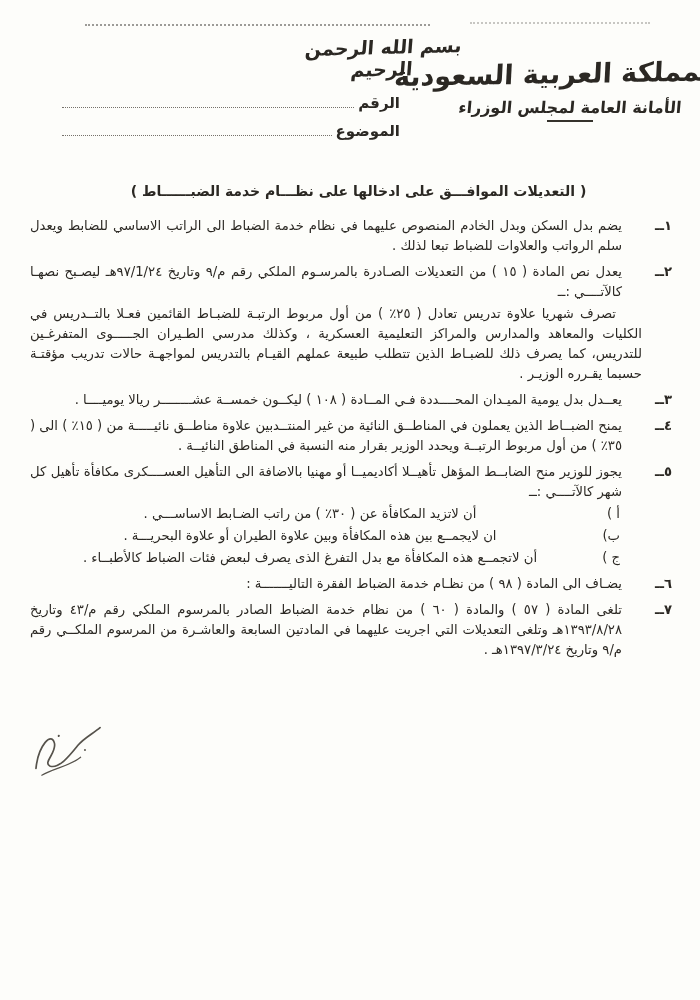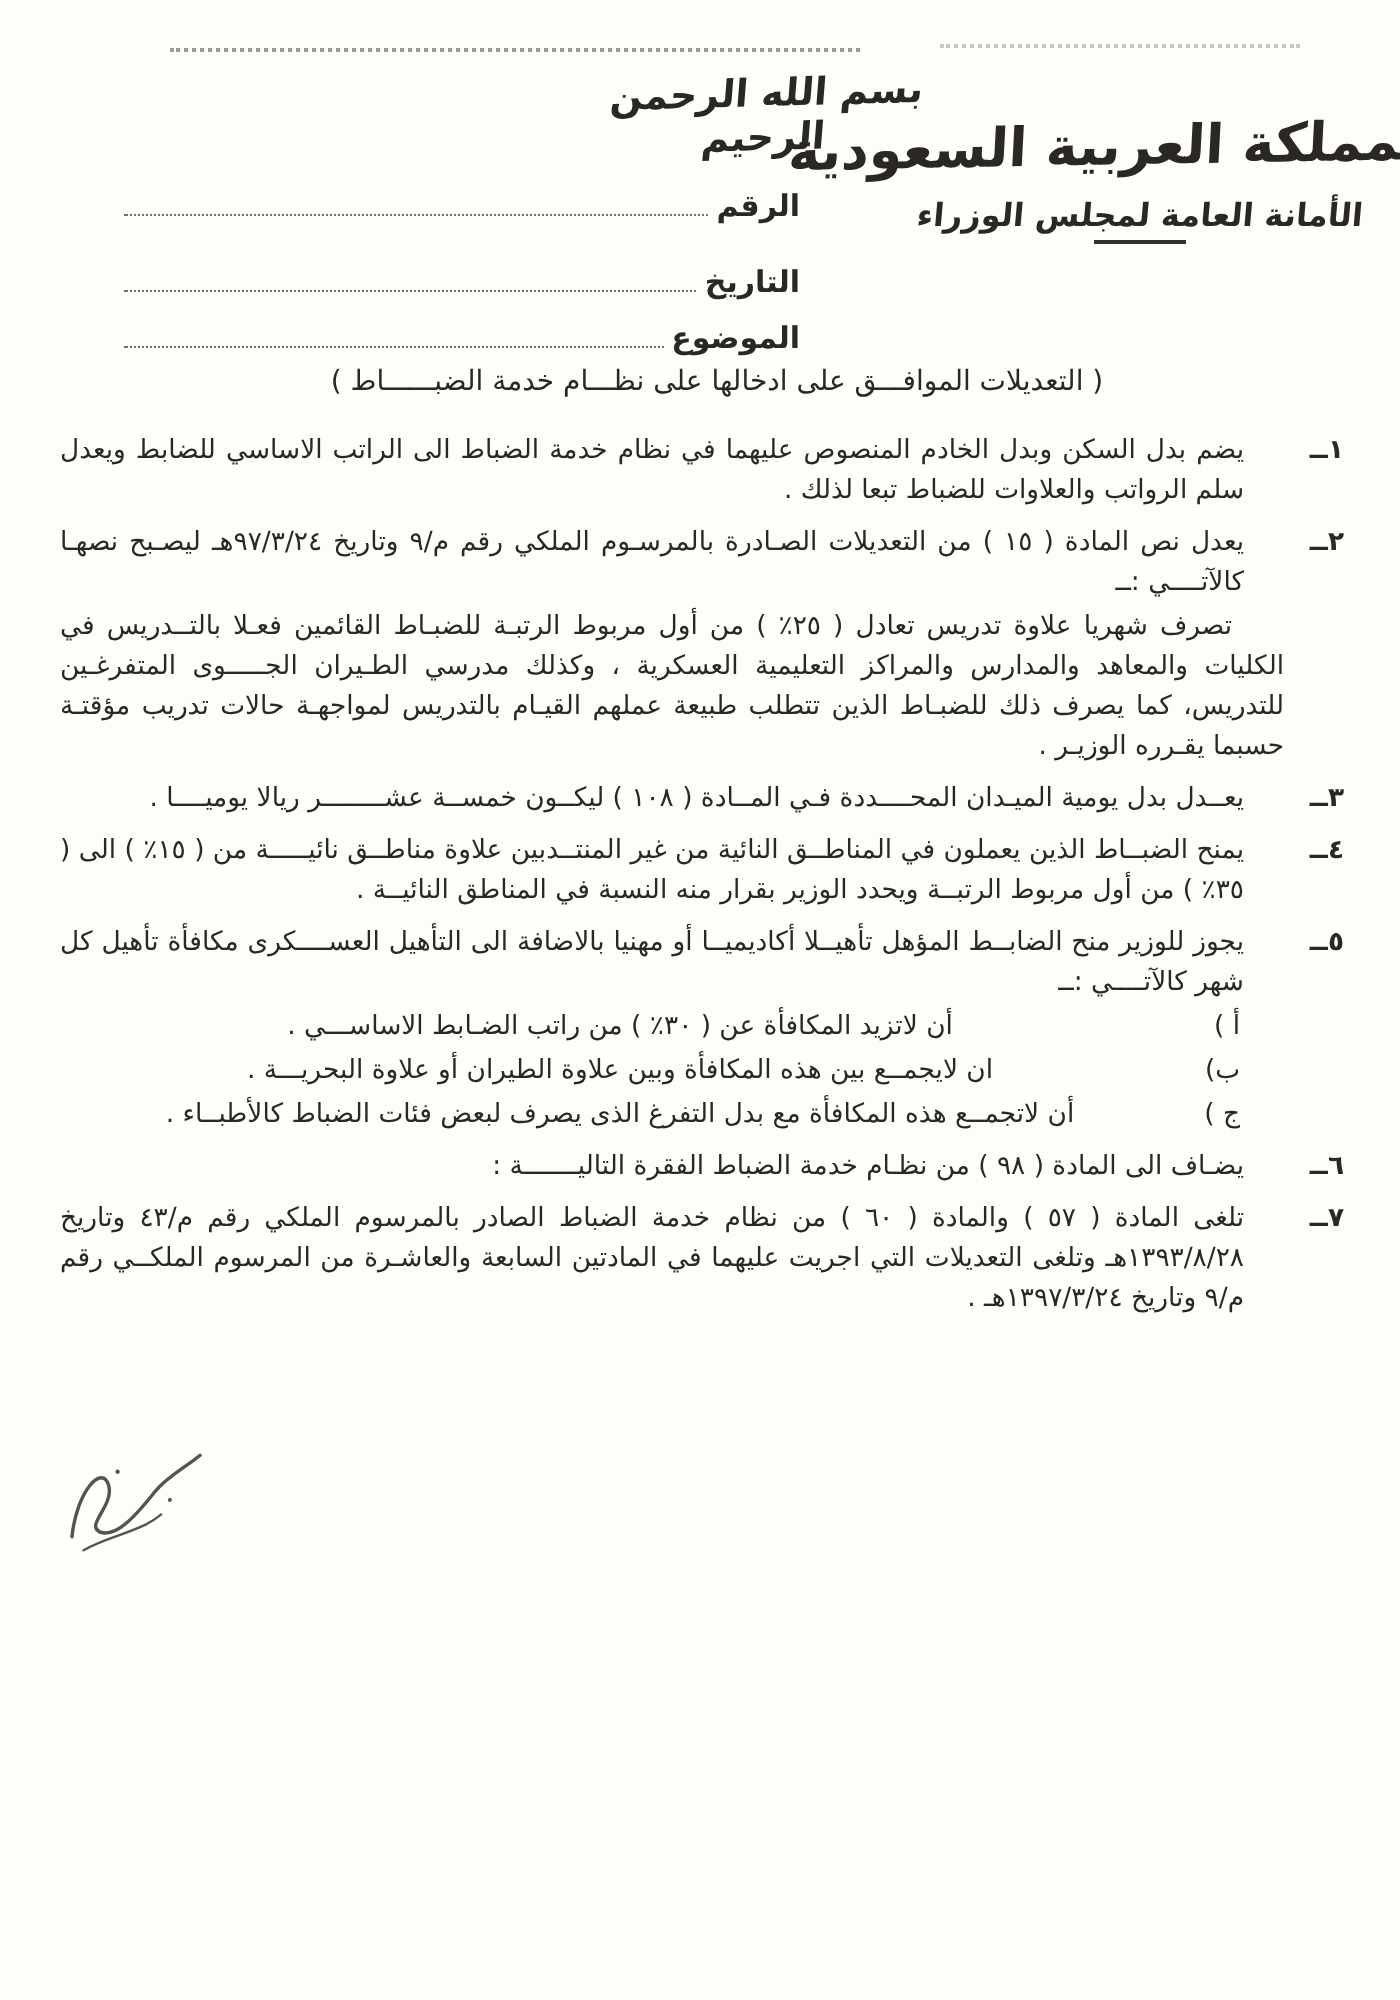--- a/index.html
+++ b/index.html
@@ -29,21 +29,21 @@
   .org-underline{width:46px;border-bottom:2.2px solid #35322c;margin:3px auto 0;}
 
   .fields{position:absolute;top:74px;right:300px;width:338px;font-size:15px;font-weight:bold;}
   .field-row{display:flex;align-items:flex-end;height:26px;margin-top:12px;}
   .field-label{white-space:nowrap;padding-left:4px;}
   .field-dots{flex:1;border-bottom:1.6px dotted #75716a;margin-bottom:4px;}
   .subject-row{margin-top:2px;}
 
   .doc-title{
     position:absolute;top:183px;left:17px;right:0;
-    text-align:center;font-size:14px;font-weight:normal;
+    text-align:center;font-size:14px;font-weight:bold;
   }
 
   .body{
     position:absolute;top:210px;right:28px;left:30px;
     font-size:13.2px;line-height:20px;
   }
   .clause{display:flex;margin-top:6px;}
   .clause-num{flex:0 0 34px;font-weight:bold;white-space:nowrap;}
   .clause-gap{flex:0 0 16px;}
   .clause-text{flex:1;text-align:justify;}
@@ -69,44 +69,40 @@
     <div class="org-kingdom">المملكة العربية السعودية</div>
     <div class="org-agency">الأمانة العامة لمجلس الوزراء</div>
     <div class="org-underline"></div>
   </div>
 
   <div class="fields">
     <div class="field-row">
       <span class="field-label">الرقم</span>
       <span class="field-dots"></span>
     </div>
-    <div class="field-row">
-      <span class="field-label">التاريخ</span>
-      <span class="field-dots"></span>
-    </div>
     <div class="field-row subject-row">
       <span class="field-label">الموضوع</span>
       <span class="field-dots"></span>
     </div>
   </div>
 
   <div class="doc-title">( التعديلات الموافـــق على ادخالها على نظـــام خدمة الضبــــــاط )</div>
 
   <div class="body">
 
     <div class="clause">
       <span class="clause-num">١ــ</span>
       <span class="clause-gap"></span>
       <span class="clause-text">يضم بدل السكن وبدل الخادم المنصوص عليهما في نظام خدمة الضباط الى الراتب الاساسي للضابط ويعدل سلم الرواتب والعلاوات للضباط تبعا لذلك .</span>
     </div>
 
     <div class="clause">
       <span class="clause-num">٢ــ</span>
       <span class="clause-gap"></span>
-      <span class="clause-text">يعدل نص المادة ( ١٥ ) من التعديلات الصـادرة بالمرسـوم الملكي رقم م/٩ وتاريخ ٩٧/٣/٢٤هـ ليصـبح نصهـا كالآتــــي :ــ</span>
+      <span class="clause-text">يعدل نص المادة ( ١٥ ) من التعديلات الصـادرة بالمرسـوم الملكي رقم م/٩ وتاريخ ٩٧/1/٢٤هـ ليصـبح نصهـا كالآتــــي :ــ</span>
     </div>
     <div class="sub-para">تصرف شهريا علاوة تدريس تعادل ( ٢٥٪ ) من أول مربوط الرتبـة للضبـاط القائمين فعـلا بالتــدريس في الكليات والمعاهد والمدارس والمراكز التعليمية العسكرية ، وكذلك مدرسي الطـيران الجـــــوى المتفرغـين للتدريس، كما يصرف ذلك للضبـاط الذين تتطلب طبيعة عملهم القيـام بالتدريس لمواجهـة حالات تدريب مؤقتـة حسبما يقـرره الوزيـر .</div>
 
     <div class="clause">
       <span class="clause-num">٣ــ</span>
       <span class="clause-gap"></span>
       <span class="clause-text">يعــدل بدل يومية الميـدان المحــــددة فـي المــادة ( ١٠٨ ) ليكــون خمســة عشــــــــر ريالا يوميــــا .</span>
     </div>
 
     <div class="clause">

